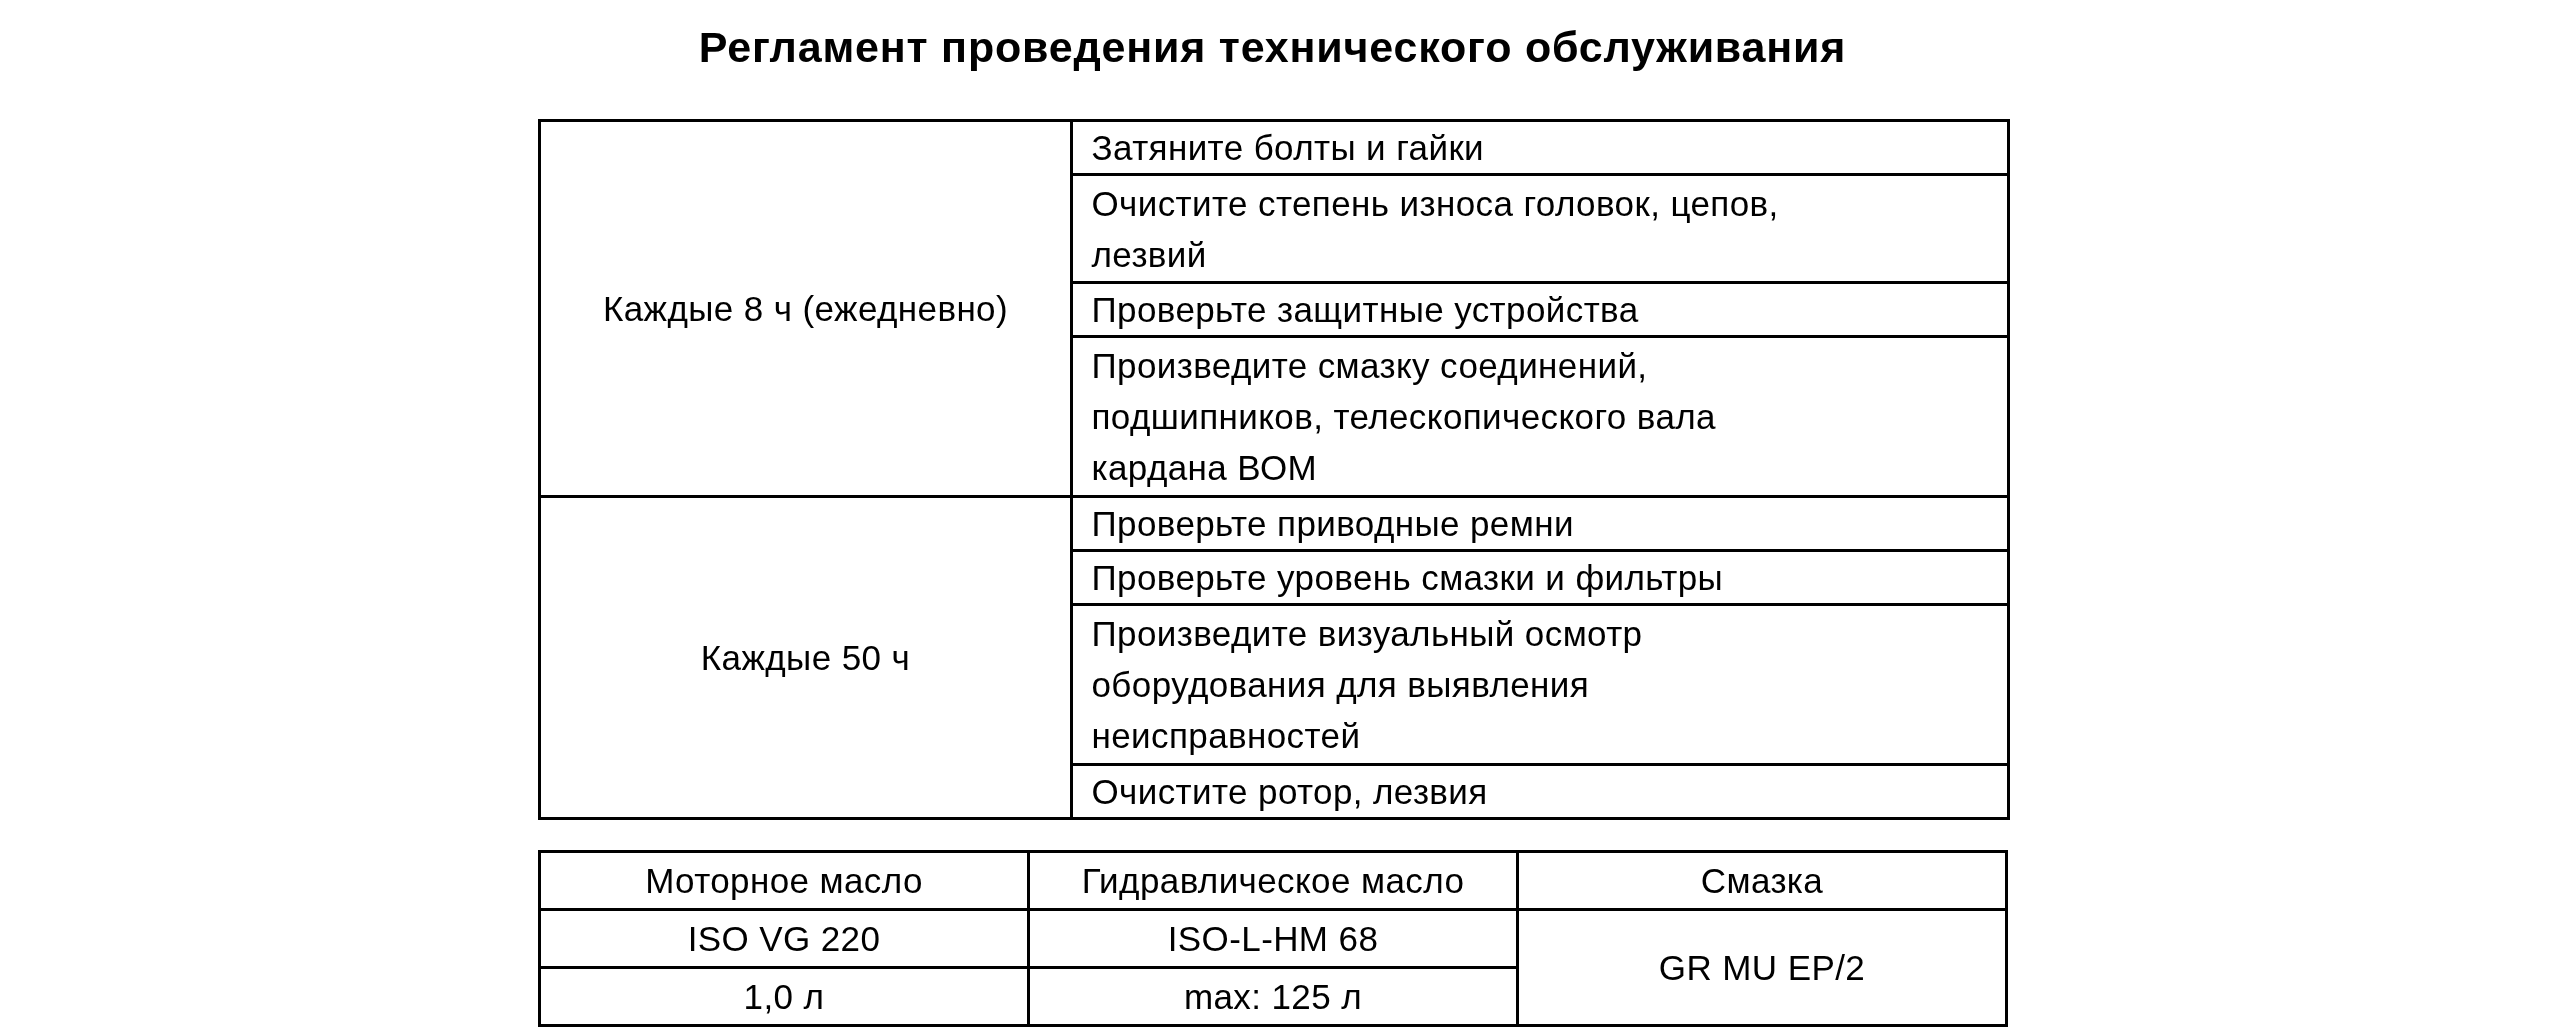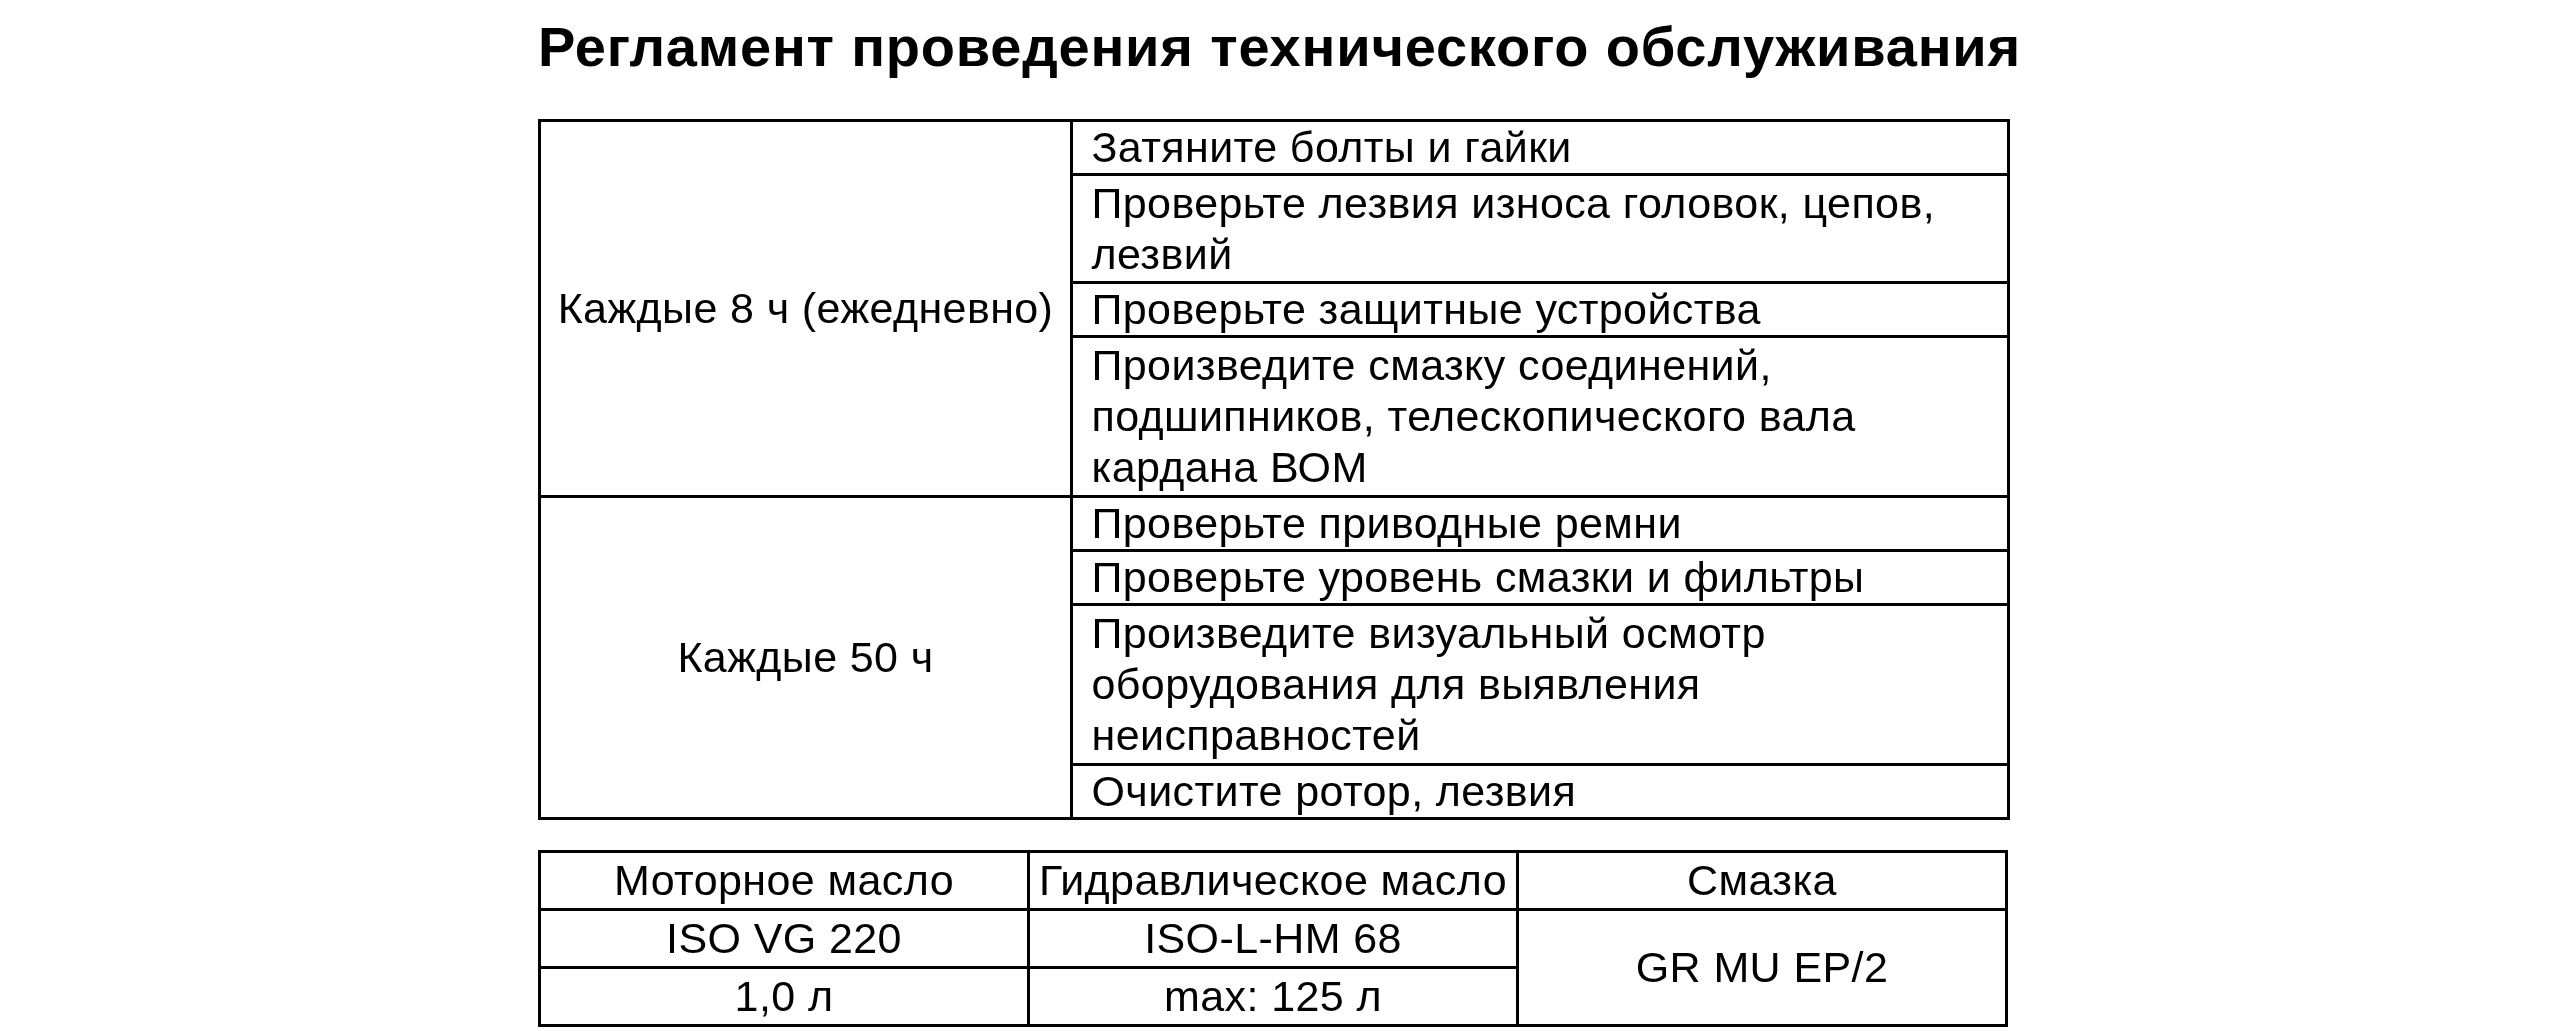--- a/index.html
+++ b/index.html
@@ -19,35 +19,35 @@
     background: #ffffff;
   }
   .content {
     position: absolute;
     left: 538px;
     top: 0;
     width: 1469px;
   }
   .title {
     margin: 20px 0 0 0;
-    font-size: 56px;
+    font-size: 43px;
     line-height: 54px;
     font-weight: bold;
     text-align: center;
     letter-spacing: 0.8px;
     white-space: nowrap;
   }
   table {
     border-collapse: collapse;
     table-layout: fixed;
     width: 1469px;
   }
   td, th {
     border: 3.1px solid #000000;
-    font-size: 43px;
+    font-size: 35px;
     font-weight: normal;
     letter-spacing: 0.4px;
     padding: 0;
     vertical-align: middle;
     background: #ffffff;
   }
   
   .t1 {
     margin-top: 45px;
   }
@@ -90,21 +90,21 @@
       <colgroup>
         <col class="col-interval">
         <col class="col-task">
       </colgroup>
       <tbody>
         <tr class="h66">
           <td class="interval" rowspan="4">Каждые 8 ч (ежедневно)</td>
           <td class="task">Затяните болты и гайки</td>
         </tr>
         <tr class="h140">
-          <td class="task">Проверьте лезвия износа головок, цепов,
+          <td class="task">Очистите степень износа головок, цепов,
 лезвий</td>
         </tr>
         <tr class="h66">
           <td class="task">Проверьте защитные устройства</td>
         </tr>
         <tr class="h208">
           <td class="task">Произведите смазку соединений,
 подшипников, телескопического вала
 кардана ВОМ</td>
         </tr>

